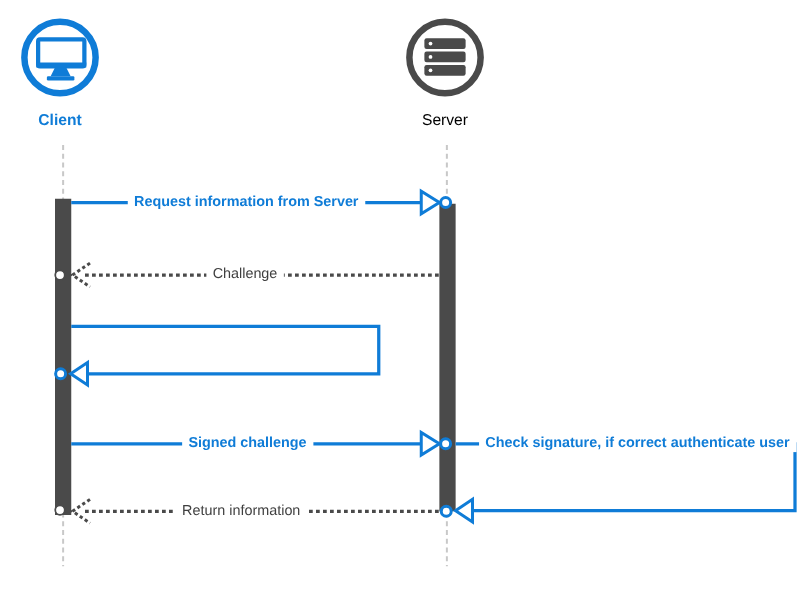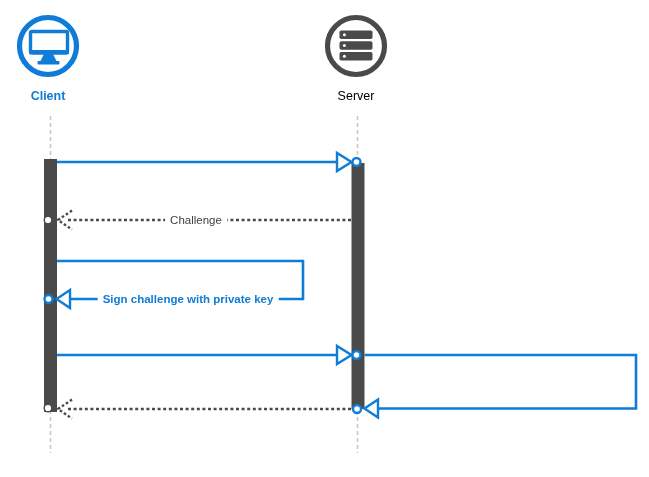--- a/index.html
+++ b/index.html
@@ -87,16 +87,19 @@
         <circle cx="344.4" cy="34.8" r="1.5" fill="#fff"></circle>
         <circle cx="344.4" cy="45.5" r="1.5" fill="#fff"></circle>
         <circle cx="344.4" cy="56.2" r="1.5" fill="#fff"></circle>
       </g>
     </g>
   </svg>
 
   <div class="lbl actor-lbl blue" style="left:48px;top:97px;font-weight:700;">Client</div>
   <div class="lbl actor-lbl actor-dark" style="left:356px;top:97px;">Server</div>
 
+  <div class="lbl msg-lbl blue" style="left:197px;top:162px;">Request information from Server</div>
   <div class="lbl msg-lbl dark" style="left:196px;top:220px;">Challenge</div>
-  <div class="lbl msg-lbl blue" style="left:188px;top:299px;">Sign challenge with private key</div>
+  <div class="lbl msg-lbl blue" style="left:198px;top:355px;">Signed challenge</div>
+  <div class="lbl msg-lbl blue" style="left:510px;top:355px;">Check signature, if correct authenticate user</div>
+  <div class="lbl msg-lbl dark" style="left:193px;top:409px;">Return information</div>
 
 </div>
 
 </body></html>

